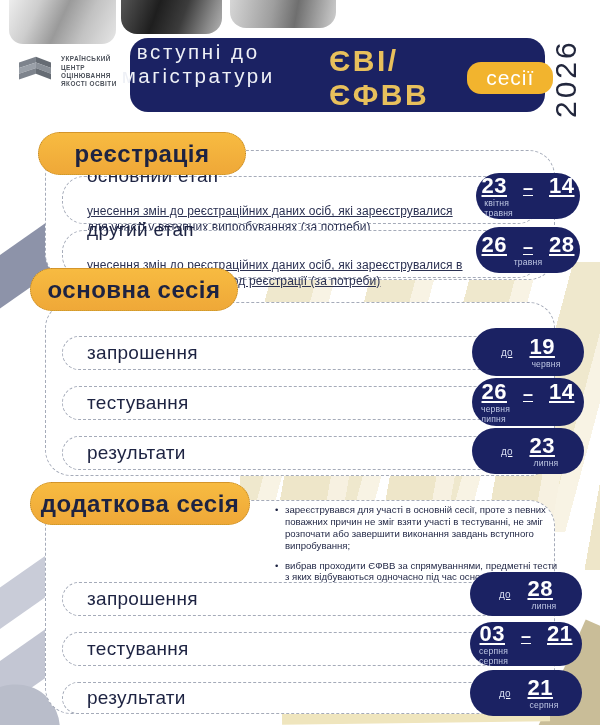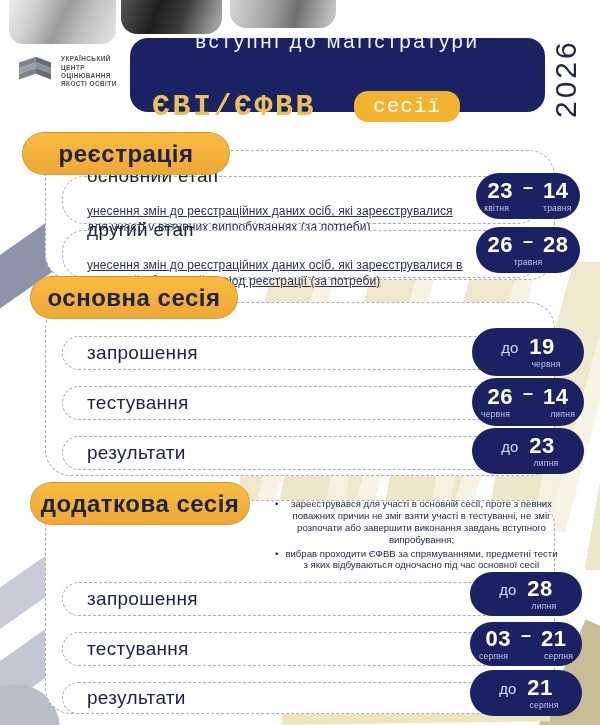--- a/index.html
+++ b/index.html
@@ -32,42 +32,42 @@
   .photo3{left:230px;width:106px;height:28px;border-radius:0 0 16px 16px;
     background:linear-gradient(100deg,#d6d6d6 0%,#9e9e9e 40%,#6f6f6f 62%,#cfcfcf 100%);}
 
   
   .logo{left:16px;top:54px;display:flex;align-items:center;gap:7px;z-index:2;}
   .logo-text{display:flex;flex-direction:column;}
   .logo-text span{font-size:6.4px;font-weight:bold;color:#4c515a;letter-spacing:.45px;line-height:1.3;}
 
   
   .header-card{left:130px;top:38px;width:415px;height:74px;background:#1b2263;border-radius:18px;z-index:2;
-    display:flex;flex-direction:column;justify-content:center;padding:0;gap:32px;}
+    display:flex;flex-direction:row;justify-content:center;padding:0;gap:32px;}
   .header-sub{color:#eef0f6;font-size:20.5px;letter-spacing:2.6px;text-align:center;margin-top:2px;}
-  .header-line2{display:flex;align-items:center;margin:5px 0 0 22px;gap:38px;font-family:Liberation Mono, monospace;}
+  .header-line2{display:flex;align-items:center;margin:5px 0 0 22px;gap:38px;}
   .header-title{color:#e8c05c;font-size:30px;letter-spacing:2.5px;font-weight:600;}
   .header-badge{background:#f2b42e;color:#ffffff;font-size:21px;letter-spacing:1px;
     padding:4px 19px;border-radius:14px;}
   .year{left:549px;top:34px;height:84px;z-index:2;
     writing-mode:vertical-rl;transform:rotate(180deg);
     font-size:30px;color:#22273d;letter-spacing:3px;font-weight:400;}
 
   
   .sec-box{position:absolute;background:#ffffff;border:1.5px dashed #a5abb9;border-radius:26px;z-index:1;}
   .box1{left:45px;top:150px;width:508px;height:128px;}
   .box2{left:45px;top:302px;width:508px;height:172px;}
   .box3{left:45px;top:500px;width:508px;height:212px;}
 
   .sec-pill{position:absolute;z-index:3;background:linear-gradient(#f7bb41,#efa838);
     border:1.6px dotted #b9821f;border-radius:22px;
     display:flex;align-items:center;justify-content:center;
     color:#1d2342;font-size:24px;font-weight:600;letter-spacing:.5px;}
-  .pill1{left:22px;top:132px;width:206px;height:41px;}
-  .pill2{left:30px;top:276px;width:206px;height:41px;align-items:center;}
+  .pill1{left:38px;top:132px;width:206px;height:41px;}
+  .pill2{left:30px;top:268px;width:206px;height:41px;align-items:center;}
   .pill3{left:30px;top:482px;width:218px;height:41px;}
 
   .row{position:absolute;z-index:2;background:#ffffff;border:1.3px dashed #a5abb9;border-radius:22px;
     display:flex;flex-direction:column;justify-content:center;padding-left:24px;box-sizing:border-box;}
   .row-label{font-size:19px;color:#1d2342;letter-spacing:.3px;}
   .row-desc{font-size:12px;color:#2b3152;line-height:1.28;margin-top:17px;max-width:378px;letter-spacing:.1px;text-decoration:underline;}
   .r1a{left:62px;top:176px;width:478px;height:48px;}
   .r1b{left:62px;top:230px;width:478px;height:48px;justify-content:center;}
   .r2a{left:62px;top:336px;width:478px;height:34px;}
   .r2b{left:62px;top:386px;width:478px;height:34px;}
@@ -81,34 +81,34 @@
     display:flex;flex-direction:column;align-items:center;justify-content:center;box-sizing:border-box;}
   .dp1a{left:476px;top:173px;width:104px;height:46px;}
   .dp1b{left:476px;top:227px;width:104px;height:46px;}
   .dp2a{left:472px;top:328px;width:112px;height:48px;}
   .dp2b{left:472px;top:378px;width:112px;height:48px;}
   .dp2c{left:472px;top:428px;width:112px;height:46px;}
   .dp3a{left:470px;top:572px;width:112px;height:44px;}
   .dp3b{left:470px;top:622px;width:112px;height:44px;}
   .dp3c{left:470px;top:670px;width:112px;height:46px;}
 
-  .dp-line{display:flex;align-items:flex-start;gap:10px;line-height:1;}
+  .dp-line{display:flex;align-items:flex-end;gap:16px;line-height:1;text-decoration:underline;}
   .dp-day{font-size:22px;font-weight:bold;letter-spacing:.5px;}
   .dp-sep{font-size:18px;font-weight:bold;margin-top:-2px;}
-  .dp-prefix{font-size:15px;color:#d5daf0;margin-right:1px;margin-top:4px;}
-  .dp-months{display:flex;justify-content:space-between;width:84%;margin-top:1px;}
+  .dp-prefix{font-size:10px;color:#d5daf0;margin-right:1px;margin-top:4px;}
+  .dp-months{display:flex;justify-content:space-between;width:84%;margin-top:1px;flex-direction:column;}
   .dp-months span{font-size:8.6px;color:#bfc7e4;letter-spacing:.2px;}
   .dp-month-one{font-size:8.6px;color:#bfc7e4;margin-top:1px;letter-spacing:.2px;}
   .dp-month-c{font-size:8.6px;color:#bfc7e4;margin-top:1px;margin-left:36px;letter-spacing:.2px;}
 
   
   .note{position:absolute;left:272px;top:496px;width:286px;z-index:3;}
   .note-heading{font-size:10px;font-weight:bold;color:#14192e;letter-spacing:.1px;}
   .note-list{margin:2px 0 0 0;padding:0;list-style:none;}
-  .note-list li{font-size:9.6px;color:#1d2342;line-height:1.24;padding-left:13px;position:relative;margin-top:2px;text-align:center;}
+  .note-list li{font-size:9.6px;color:#1d2342;line-height:1.24;padding-left:13px;position:relative;margin-top:8px;}
   .note-list li::before{content:"\2022";position:absolute;left:3px;top:0;}
 </style>
 </head>
 <body>
 
 <div>
 
   <div class="decor d-slate"></div>
   <div class="decor d-beige1"></div>
   <div class="decor d-beige2"></div>

